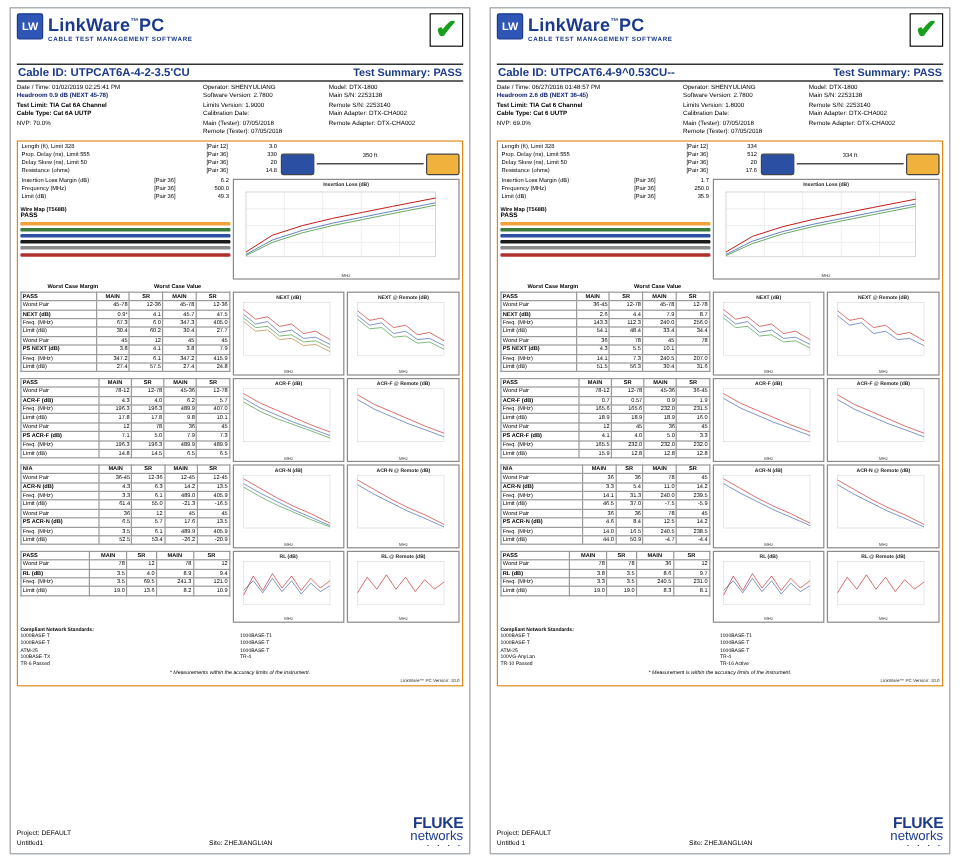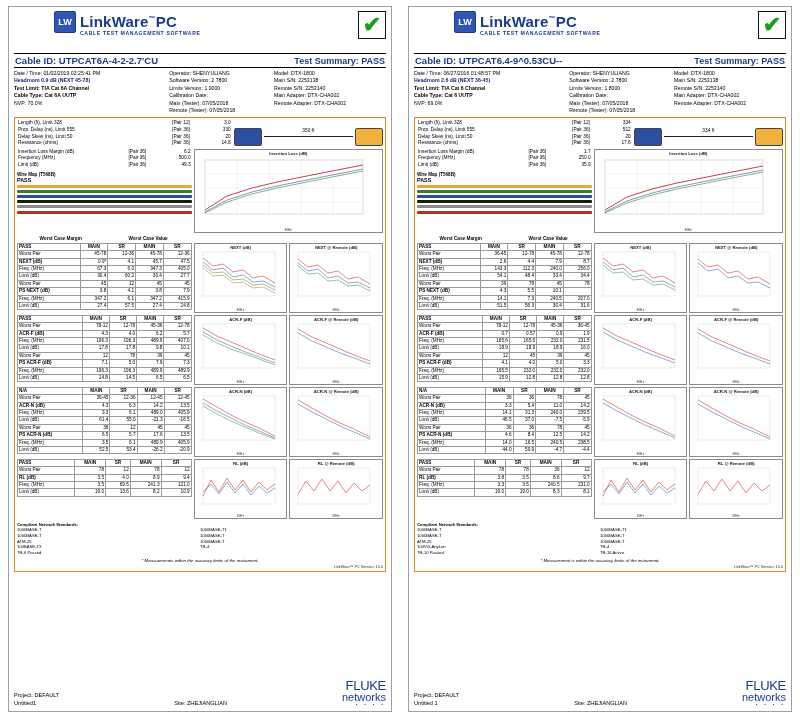--- a/index.html
+++ b/index.html
@@ -3,21 +3,21 @@
 <meta charset="utf-8">
 <style>
   html,body{margin:0;padding:0;background:#ffffff;}
   body{width:800px;height:718px;font-family:"Liberation Sans",sans-serif;color:#000;overflow:hidden;}
   .sheet-wrap{display:flex;width:800px;height:718px;}
   .sheet{position:relative;width:400px;height:718px;box-sizing:border-box;padding:6px 8px 4px 8px;background:#fff;}
   .sheet .inner{border:1px solid #9aa0a6;height:706px;box-sizing:border-box;padding:4px 5px;position:relative;background:#fff;}
 
   
   .hdr{display:flex;align-items:flex-start;justify-content:space-between;height:40px;}
-  .brand{display:flex;align-items:flex-start;gap:4px;margin-left:40px;}
+  .brand{display:flex;align-items:flex-start;gap:4px;}
   .lwlogo{width:20px;height:20px;border:1px solid #1b3a8a;background:#2f56b5;color:#fff;font-size:9px;font-weight:bold;display:flex;align-items:center;justify-content:center;border-radius:2px;}
   .brandtxt .t1{font-size:15px;font-weight:bold;color:#1b3a8a;letter-spacing:.2px;line-height:15px;}
   .brandtxt .t1 sup{font-size:7px;vertical-align:super;}
   .brandtxt .t2{font-size:5.2px;font-weight:bold;color:#1b3a8a;letter-spacing:.6px;margin-top:1px;}
   .checkbox{width:26px;height:26px;border:1.5px solid #111;display:flex;align-items:center;justify-content:center;}
   .check{color:#18a01c;font-size:22px;font-weight:bold;line-height:20px;}
 
   
   .titlebar{display:flex;justify-content:space-between;align-items:baseline;border-top:1px solid #000;border-bottom:1px solid #000;padding:1px 1px;margin-top:2px;}
   .cableid{font-size:9.5px;font-weight:bold;color:#1b3a8a;}
@@ -84,21 +84,21 @@
   .cl-grid{display:flex;}
   .cl-grid div{width:50%;}
 
   .note{font-size:4.4px;text-align:center;margin-top:3px;font-style:italic;}
   .verline{font-size:3.8px;text-align:right;color:#333;margin-top:2px;}
 
   
   .footer{position:absolute;bottom:4px;left:5px;right:5px;display:flex;justify-content:space-between;align-items:flex-end;}
   .ftxt{font-size:5.6px;line-height:8px;}
   .fluke{text-align:right;}
-  .fluke .f1{font-size:13px;font-weight:normal;color:#1b3a8a;letter-spacing:-.3px;line-height:12px;}
+  .fluke .f1{font-size:13px;font-weight:bold;color:#1b3a8a;letter-spacing:-.3px;line-height:12px;}
   .fluke .f2{font-size:11px;color:#1b3a8a;line-height:10px;}
   .fluke .f3{font-size:4px;letter-spacing:3px;color:#1b3a8a;}
 </style>
 </head>
 <body>
 
 <div class="sheet-wrap">
 
   <div class="sheet">
     <div class="inner">
@@ -110,21 +110,21 @@
             <div class="t1"><span>LinkWare</span><sup>™</sup><span>PC</span></div>
             <div class="t2">CABLE TEST MANAGEMENT SOFTWARE</div>
           </div>
         </div>
         <div class="checkbox">
           <span class="check">✔</span>
         </div>
       </div>
 
       <div class="titlebar">
-        <div class="cableid">Cable ID: UTPCAT6A-4-2-2.7'CU</div>
+        <div class="cableid">Cable ID: UTPCAT6A-4-2-3.5'CU</div>
         <div class="summary">Test Summary: PASS</div>
       </div>
 
       <div class="info">
         <div class="col c1">
           <div>Date / Time: 01/02/2019  02:25:41 PM</div>
           <div class="bluebold">Headroom 0.9 dB (NEXT 45-78)</div>
           <div class="b">Test Limit: TIA Cat 6A Channel</div>
           <div class="b">Cable Type: Cat 6A UUTP</div>
           <div>NVP: 70.0%</div>

